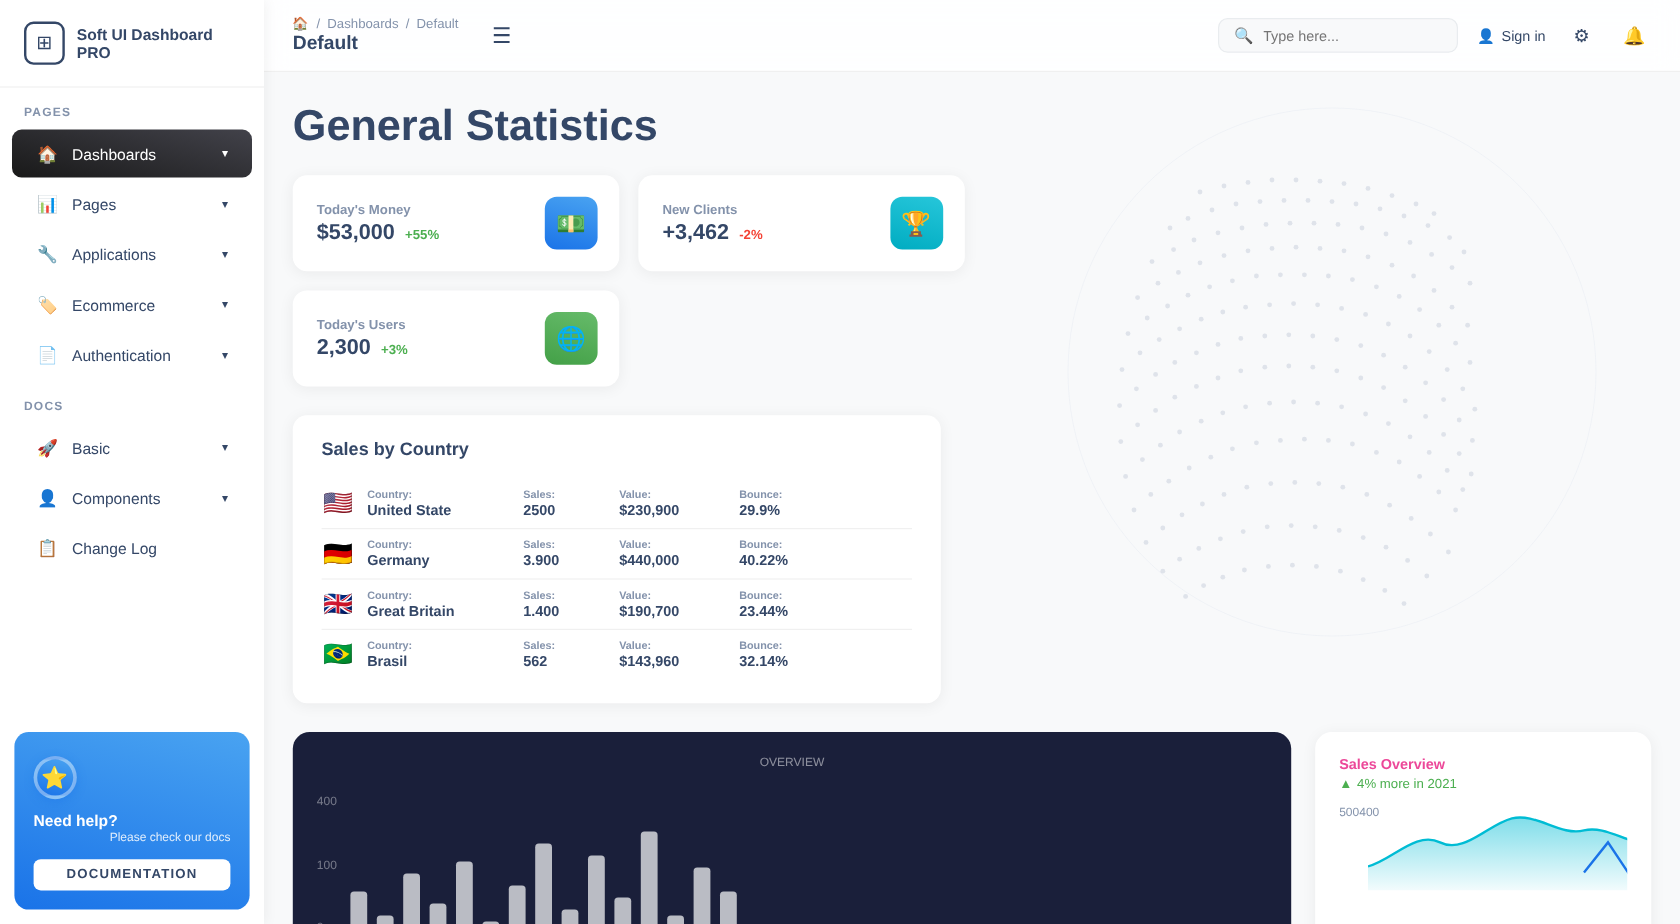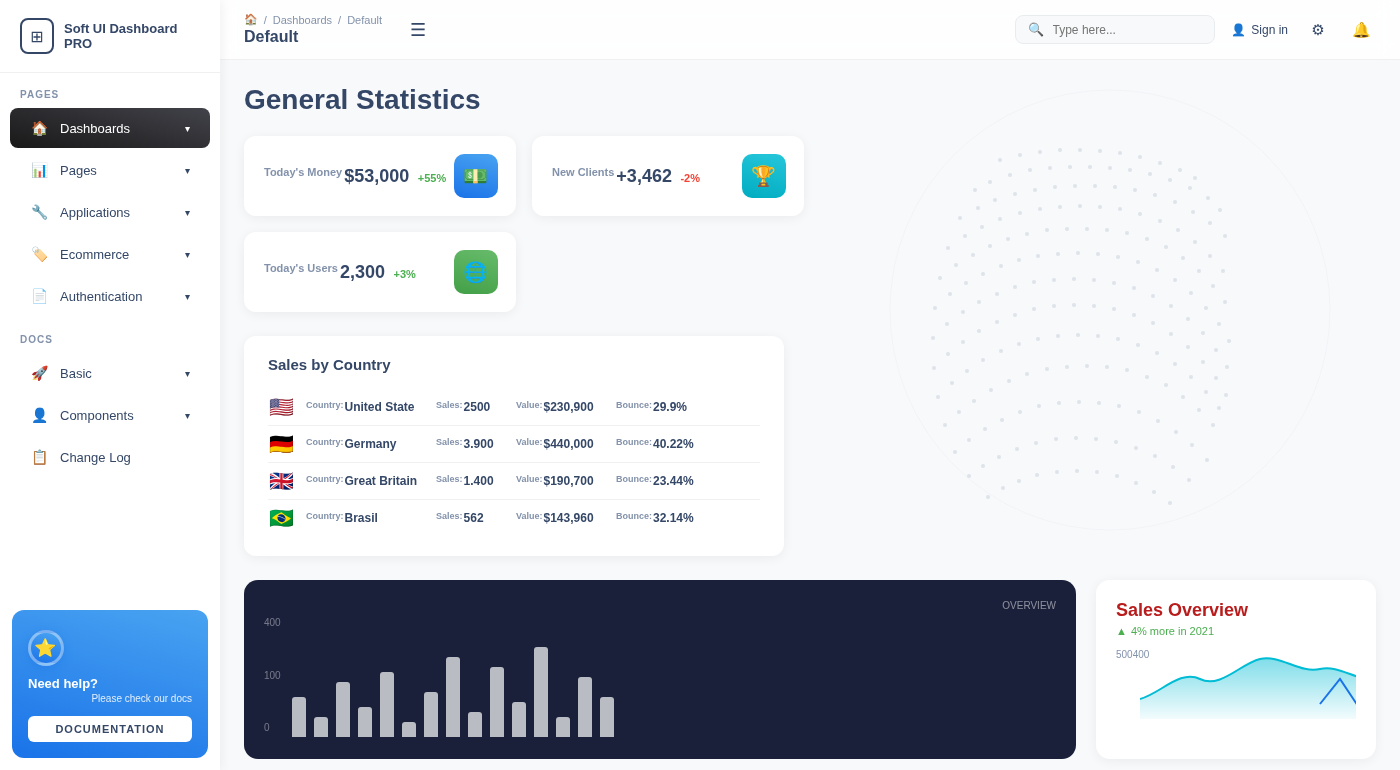--- a/index.html
+++ b/index.html
@@ -157,42 +157,42 @@
     }
 
     
     .content {
       flex: 1;
       overflow-y: auto;
       padding: 24px 24px 0;
       position: relative;
     }
     .page-title {
-      font-size: 28px; font-weight: 700; color: #344767;
+      font-size: 36px; font-weight: 700; color: #344767;
       margin-bottom: 20px;
     }
 
     
     .stats-grid {
       display: grid;
       grid-template-columns: 1fr 1fr;
       gap: 16px;
       max-width: 560px;
       margin-bottom: 24px;
     }
     .stat-card {
       background: #fff;
       border-radius: 12px;
       padding: 18px 18px 18px 20px;
       display: flex;
       align-items: center;
       justify-content: space-between;
       box-shadow: 0 2px 12px rgba(0,0,0,0.06);
     }
-    .stat-card-info { display: flex; flex-direction: row; gap: 2px; }
+    .stat-card-info { display: flex; flex-direction: column; gap: 2px; }
     .stat-card-label { font-size: 11px; color: #8392ab; font-weight: 600; }
     .stat-card-value { font-size: 18px; font-weight: 700; color: #344767; }
     .stat-badge-pos { font-size: 11px; color: #4caf50; font-weight: 700; margin-left: 4px; }
     .stat-badge-neg { font-size: 11px; color: #f44335; font-weight: 700; margin-left: 4px; }
     .stat-card-icon {
       width: 44px; height: 44px;
       border-radius: 10px;
       background: linear-gradient(195deg, #49a3f1, #1A73E8);
       display: flex; align-items: center; justify-content: center;
       color: #fff; font-size: 20px;
@@ -232,21 +232,21 @@
       gap: 10px;
     }
     .country-row:last-child { border-bottom: none; }
     .country-flag {
       width: 28px; height: 20px;
       border-radius: 4px;
       font-size: 20px;
       display: flex; align-items: center; justify-content: center;
       flex-shrink: 0;
     }
-    .country-col { display: flex; flex-direction: row; gap: 1px; }
+    .country-col { display: flex; flex-direction: column; gap: 1px; }
     .country-col-label { font-size: 9px; color: #8392ab; font-weight: 600; }
     .country-col-value { font-size: 12px; color: #344767; font-weight: 600; }
     .col-country { width: 120px; }
     .col-sales { width: 70px; }
     .col-value { width: 90px; }
     .col-bounce { width: 70px; }
 
     
     .bottom-section {
       display: flex;
@@ -277,21 +277,21 @@
     .chart-y-label { font-size: 10px; color: rgba(255,255,255,0.4); }
 
     .sales-overview-card {
       background: #fff;
       border-radius: 14px;
       padding: 20px;
       width: 280px;
       box-shadow: 0 2px 12px rgba(0,0,0,0.06);
       min-height: 160px;
     }
-    .sales-overview-title { font-size: 18px; font-weight: 700; color: #b91c1c; margin-bottom: 4px; }
+    .sales-overview-title { font-size: 12px; font-weight: 700; color: #ec4899; margin-bottom: 4px; }
     .sales-overview-sub { font-size: 11px; color: #4caf50; display: flex; align-items: center; gap: 4px; margin-bottom: 12px; }
     .chart-y-sm { font-size: 10px; color: #8392ab; }
   </style>
 </head>
 <body>
 
 <div class="sidebar">
   <div class="sidebar-logo">
     <div class="logo-icon">⊞</div>
     <span class="logo-text">Soft UI Dashboard PRO</span>
@@ -742,21 +742,21 @@
         </div>
         <div class="country-col col-bounce">
           <span class="country-col-label">Bounce:</span>
           <span class="country-col-value">32.14%</span>
         </div>
       </div>
     </div>
 
     <div class="bottom-section">
       <div class="bar-chart-card">
-        <div style="display:flex; justify-content:flex-end; align-items:flex-start; margin-bottom:4px;">
+        <div style="display:flex; justify-content:center; align-items:flex-start; margin-bottom:20px;">
           <div>
             <div style="color:rgba(255,255,255,0.5); font-size:10px; margin-bottom:2px;">OVERVIEW</div>
           </div>
         </div>
         <div style="position:relative;">
           <div style="position:absolute; left:0; top:0; bottom:0; display:flex; flex-direction:column; justify-content:space-between; padding: 0 0 4px;">
             <span class="chart-y-label">400</span>
             <span class="chart-y-label">100</span>
             <span class="chart-y-label">0</span>
           </div>

